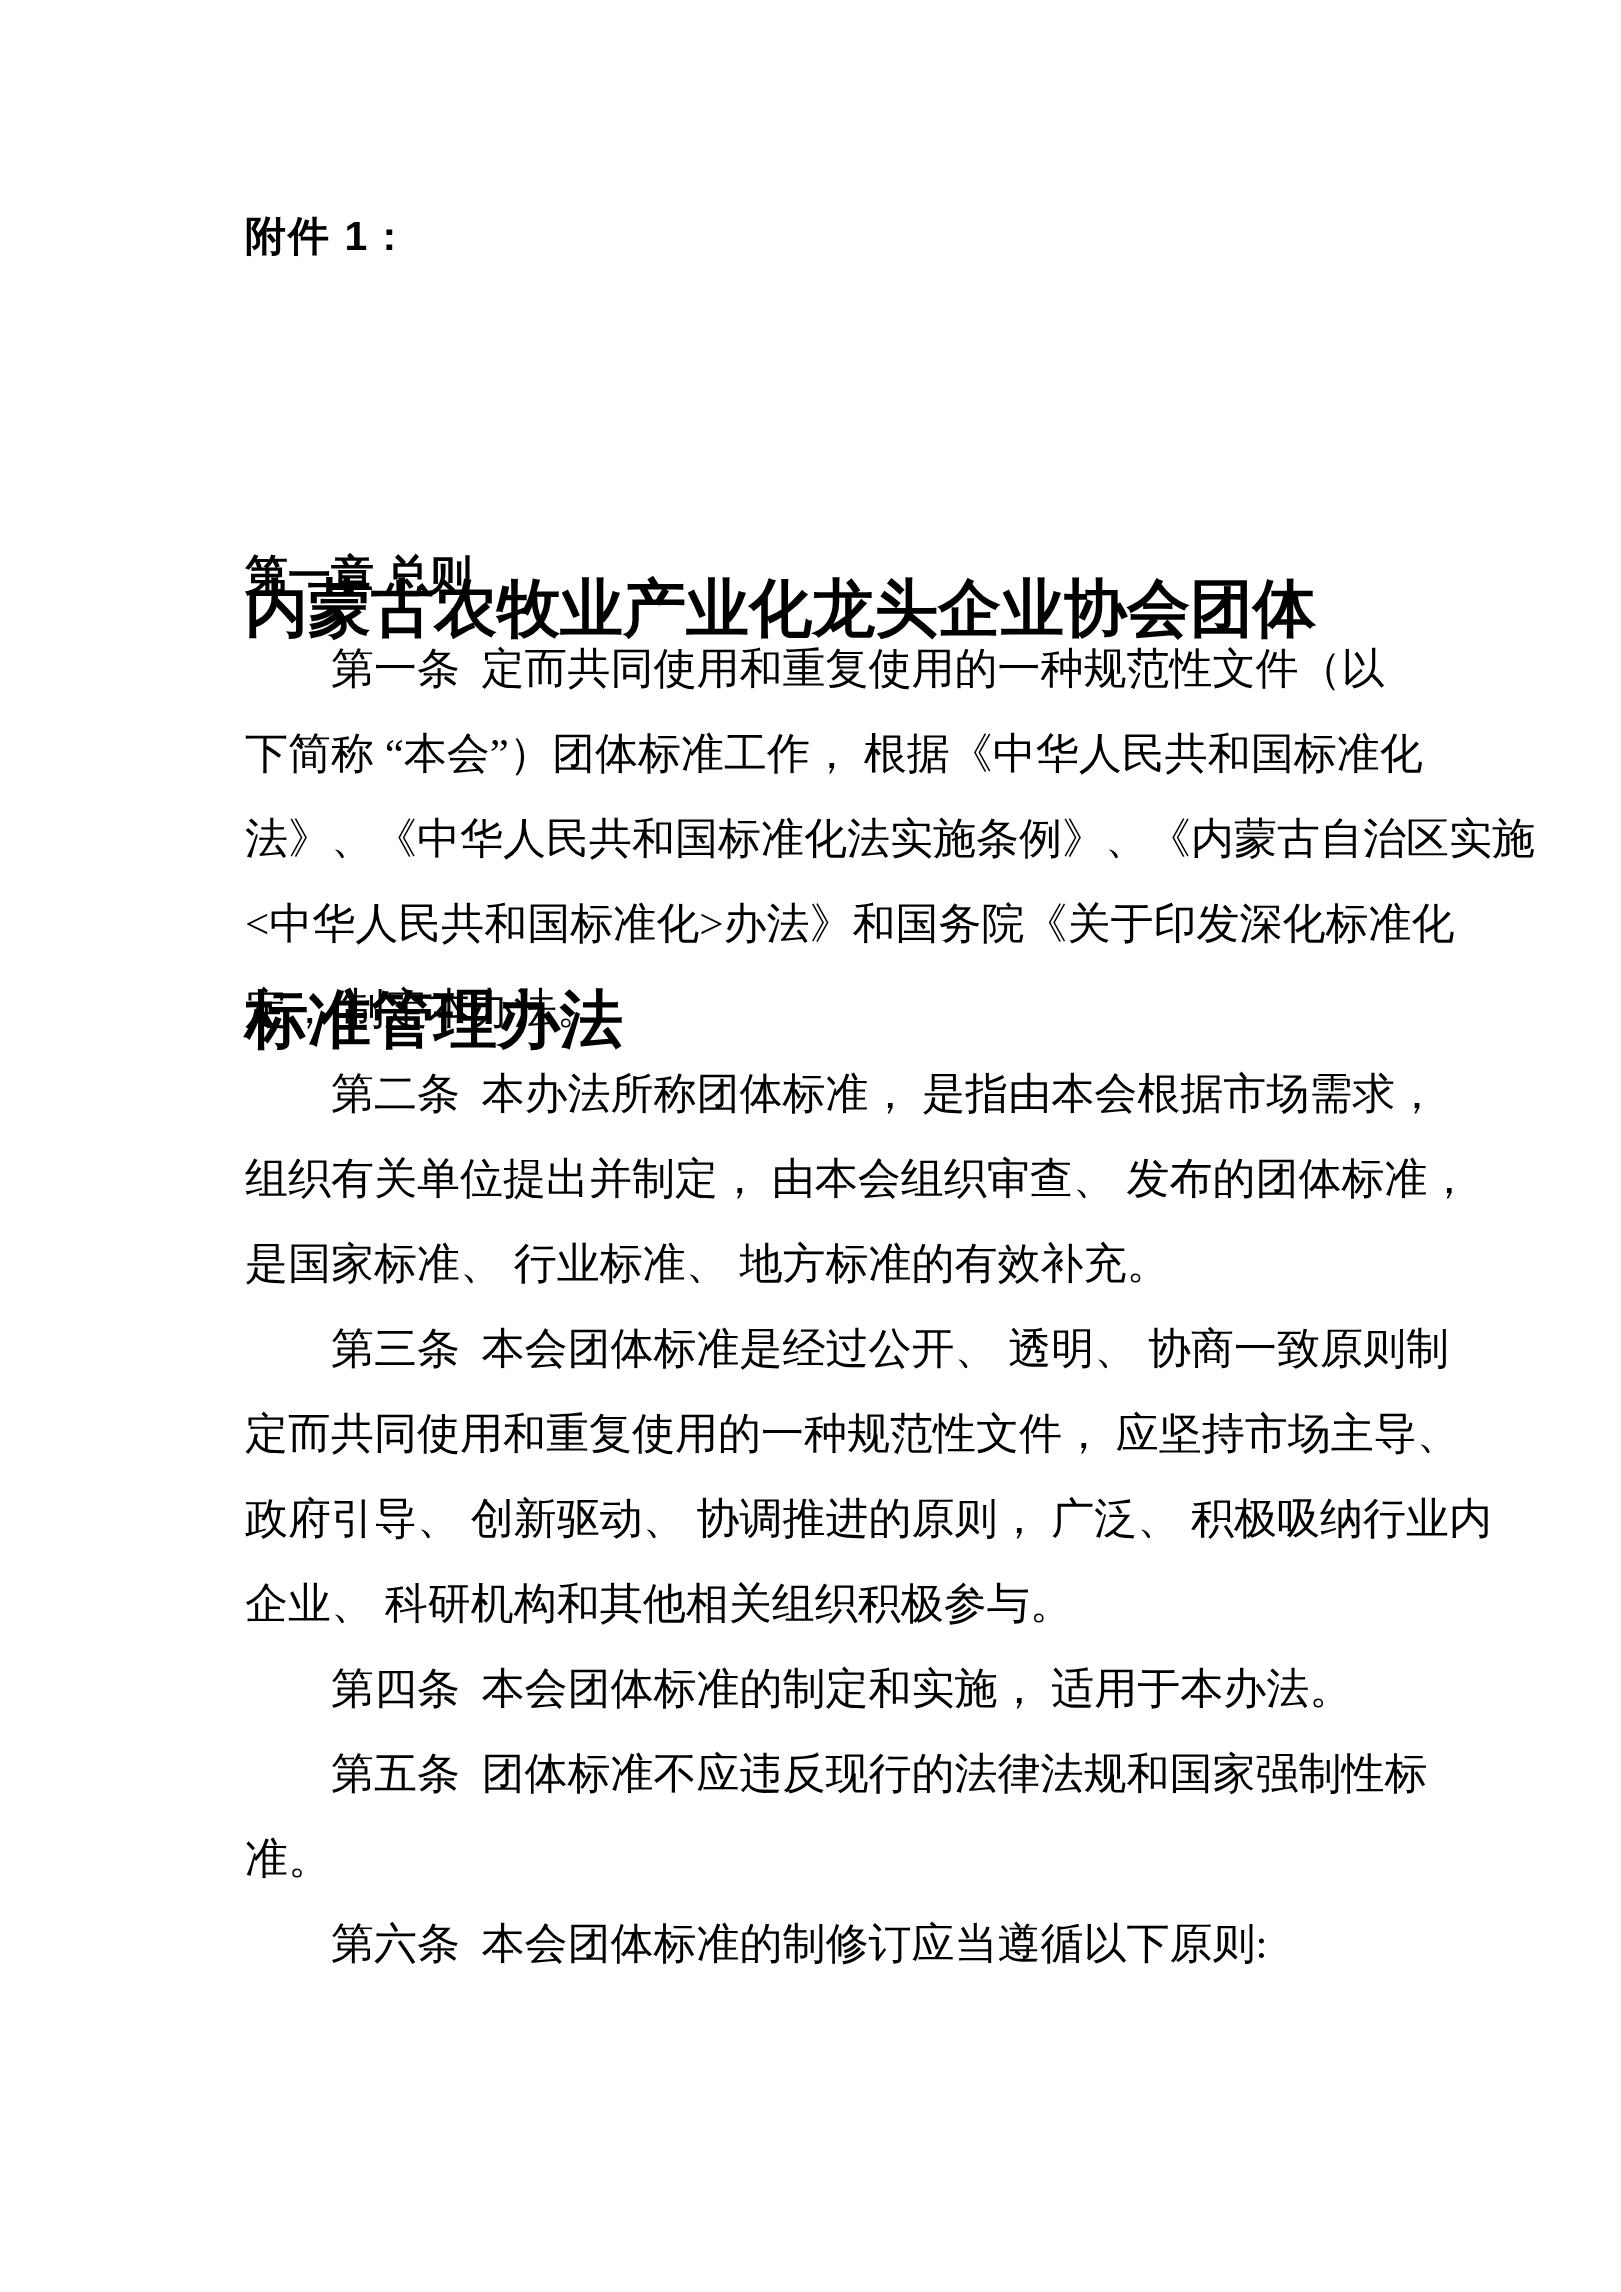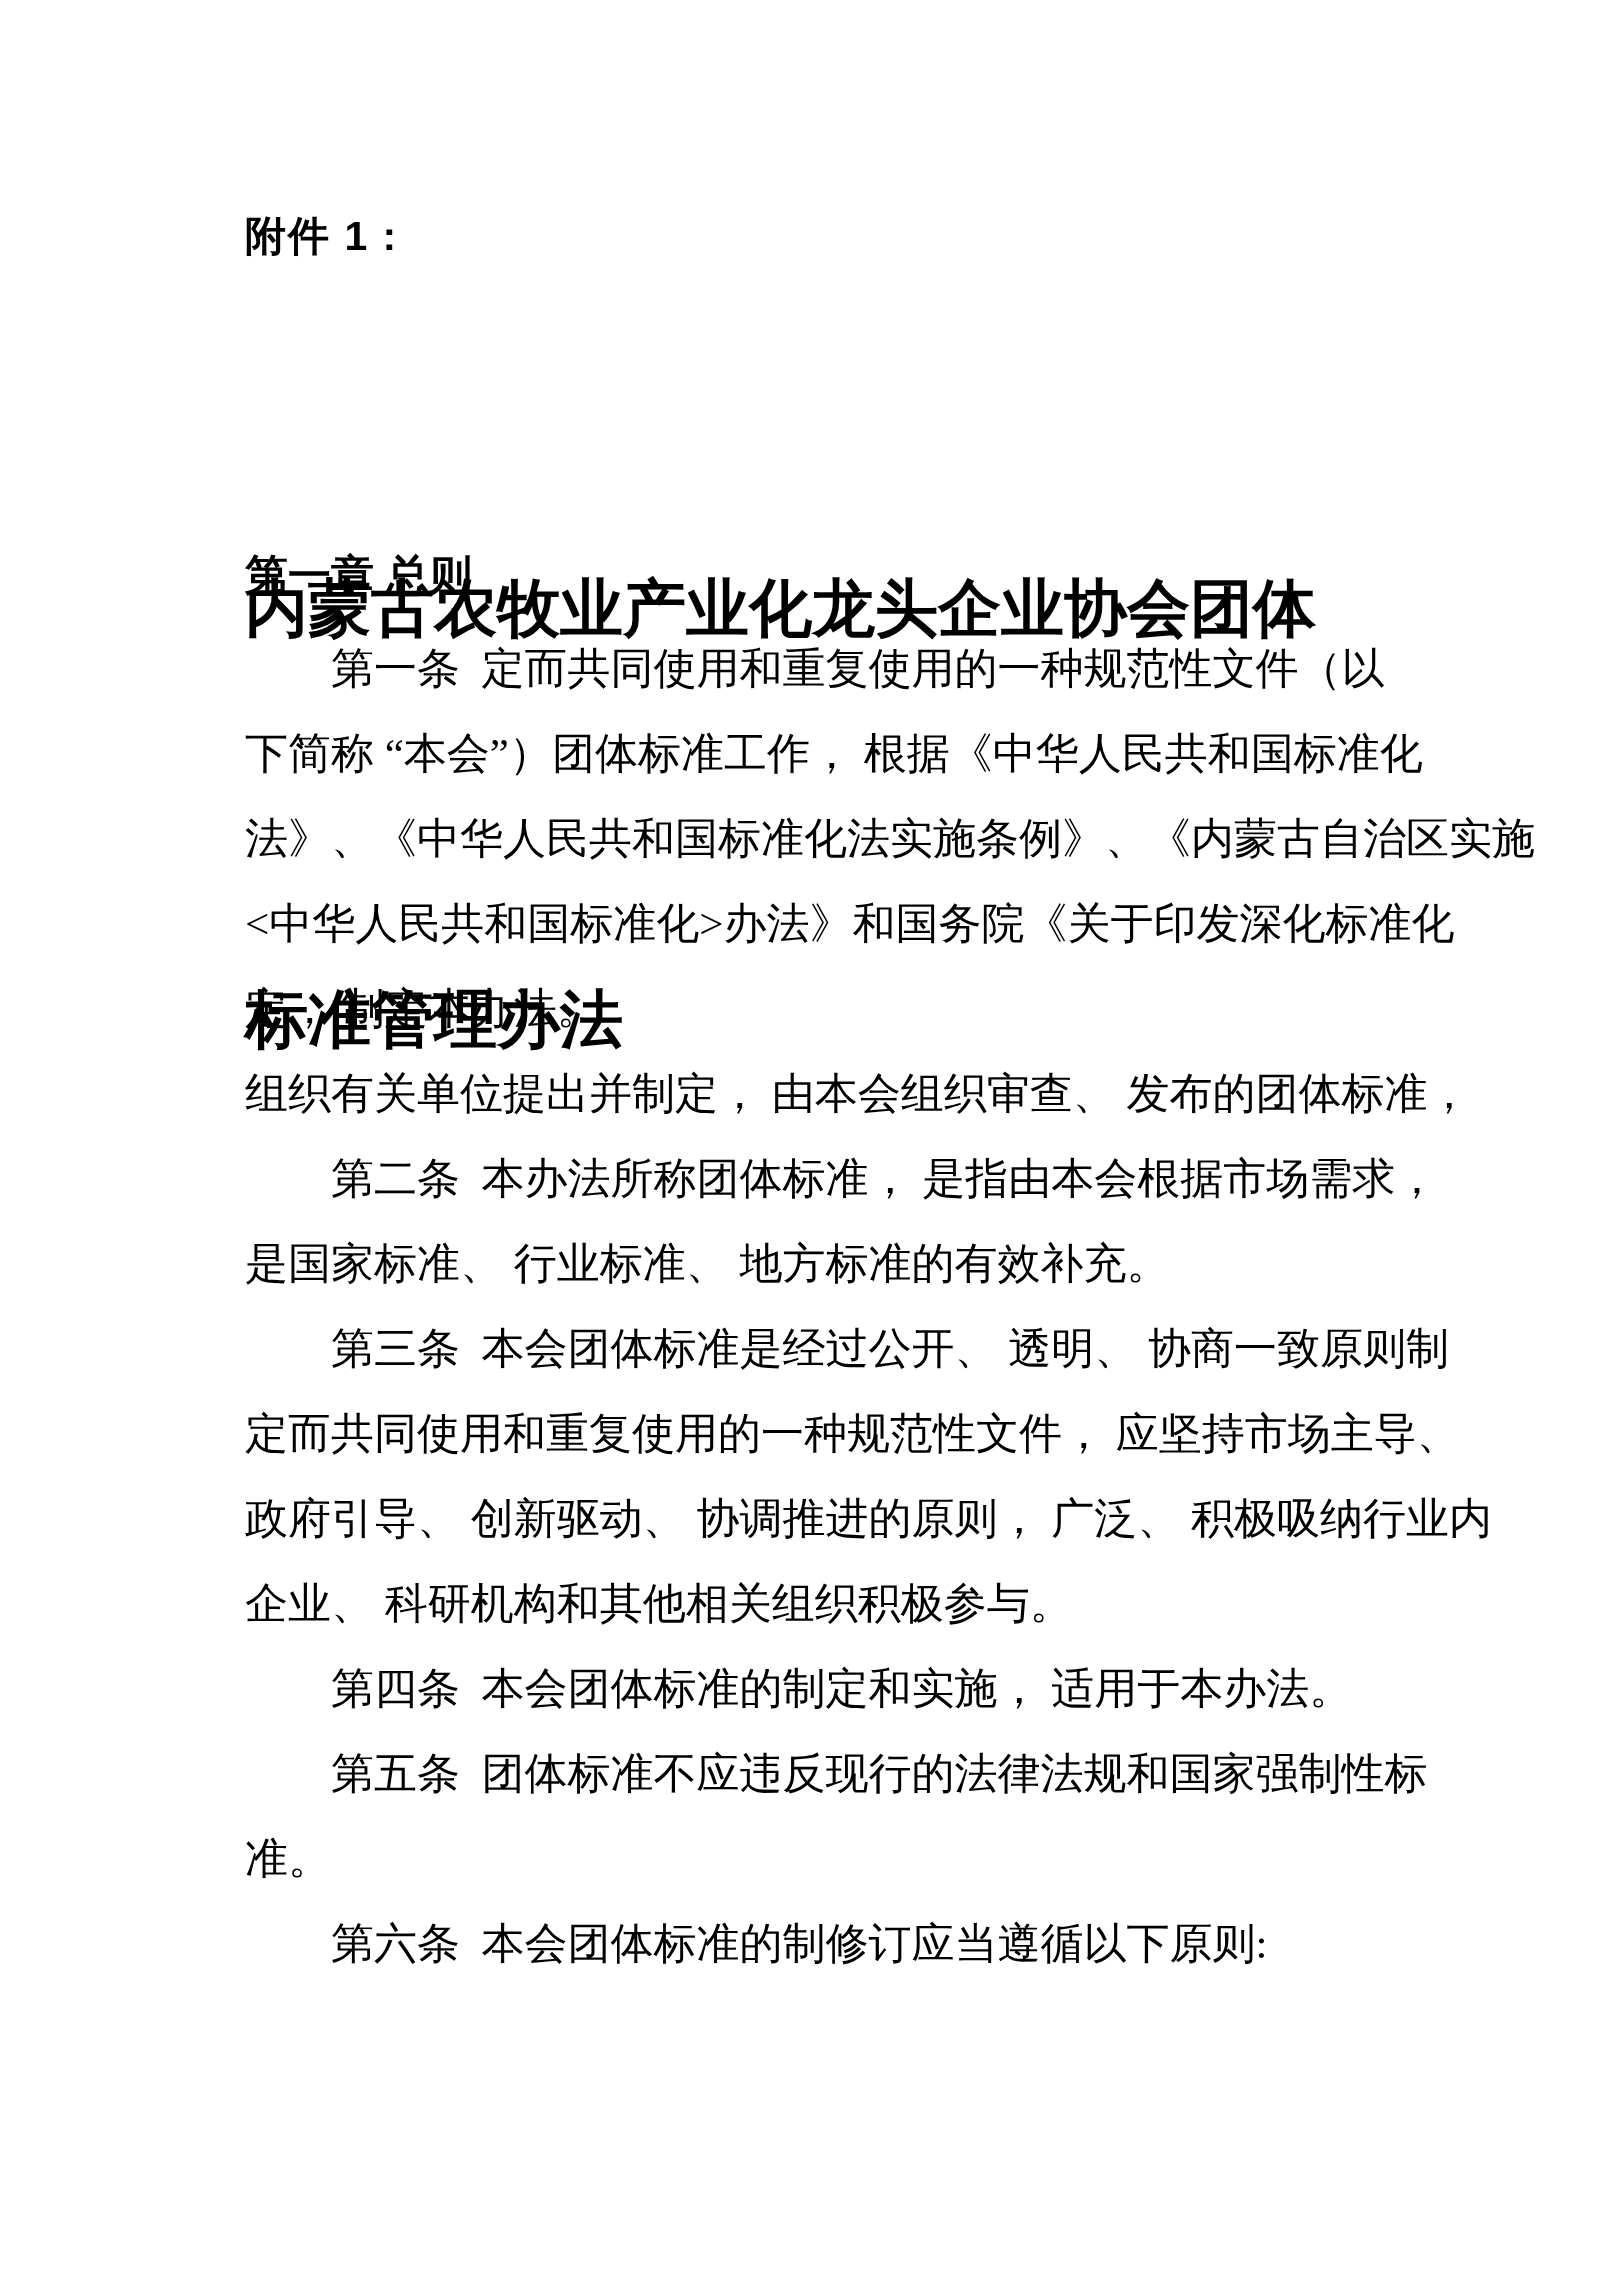--- a/index.html
+++ b/index.html
@@ -81,22 +81,22 @@
   </div>
 
   <div class="chapter-heading">第一章 总则</div>
 
   <div class="doc-body">
       <div class="body-line first">第一条  定而共同使用和重复使用的一种规范性文件（以</div>
       <div class="body-line">下简称 “本会”）团体标准工作， 根据《中华人民共和国标准化</div>
       <div class="body-line">法》、《中华人民共和国标准化法实施条例》、《内蒙古自治区实施</div>
       <div class="body-line">&lt;中华人民共和国标准化&gt;办法》和国务院《关于印发深化标准化</div>
       <div class="body-line">定， 制定本办法。</div>
+      <div class="body-line first">第二条  本办法所称团体标准， 是指由本会根据市场需求，</div>
       <div class="body-line">组织有关单位提出并制定， 由本会组织审查、 发布的团体标准，</div>
-      <div class="body-line first">第二条  本办法所称团体标准， 是指由本会根据市场需求，</div>
       <div class="body-line">是国家标准、 行业标准、 地方标准的有效补充。</div>
       <div class="body-line first">第三条  本会团体标准是经过公开、 透明、 协商一致原则制</div>
       <div class="body-line">定而共同使用和重复使用的一种规范性文件， 应坚持市场主导、</div>
       <div class="body-line">政府引导、 创新驱动、 协调推进的原则， 广泛、 积极吸纳行业内</div>
       <div class="body-line">企业、 科研机构和其他相关组织积极参与。</div>
       <div class="body-line first">第四条  本会团体标准的制定和实施， 适用于本办法。</div>
       <div class="body-line first">第五条  团体标准不应违反现行的法律法规和国家强制性标</div>
       <div class="body-line">准。</div>
       <div class="body-line first">第六条  本会团体标准的制修订应当遵循以下原则:</div>
     </div>

